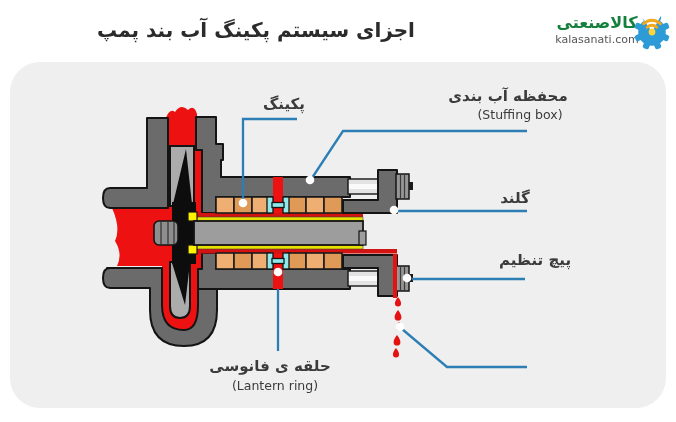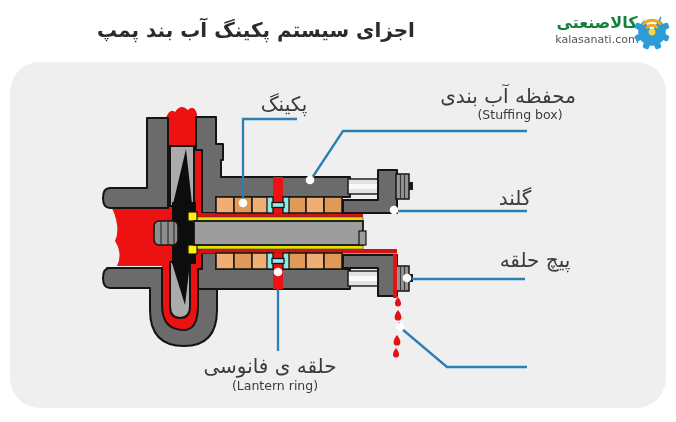--- a/index.html
+++ b/index.html
@@ -1,21 +1,21 @@
 <!DOCTYPE html>
 <html lang="fa"><head>
 <meta charset="utf-8">
 <style>
   html,body{margin:0;padding:0;background:#ffffff;width:676px;height:422px;overflow:hidden;
             font-family:"DejaVu Sans",sans-serif;}
   #stage{position:relative;width:612px;height:422px;border-radius:11px;}
   #panel{position:absolute;left:10px;top:62px;width:656px;height:346px;background:#EFEFEF;border-radius:30px;}
   #diagram-svg{position:absolute;left:0;top:0;width:676px;height:422px;}
   .lbl{position:absolute;transform:translate(-50%,-50%);white-space:nowrap;
-       font-weight:normal;font-size:20px;color:#3B3B3B;z-index:3;}
+       font-weight:bold;font-size:15px;color:#3B3B3B;z-index:3;}
   .lbl-en{font-weight:normal;font-size:12.5px;letter-spacing:0px;}
   #page-title{position:absolute;left:256px;top:30px;transform:translate(-50%,-50%);
        white-space:nowrap;font-weight:bold;font-size:20px;color:#2B2B2B;z-index:3;}
   #brand-name{position:absolute;left:597px;top:22px;transform:translate(-50%,-50%);
        white-space:nowrap;font-weight:bold;font-size:16px;color:#15803d;z-index:3;}
   #brand-domain{position:absolute;left:597px;top:39px;transform:translate(-50%,-50%);
        white-space:nowrap;font-size:11px;color:#555;z-index:3;}
   #logo-gear{position:absolute;left:628px;top:8px;width:48px;height:48px;z-index:3;}
 </style>
 </head>
@@ -176,19 +176,19 @@
     </g>
   </svg>
 
   <div class="lbl" style="left:284px;top:104px;" dir="rtl">پکینگ</div>
 
   <div class="lbl" style="left:508px;top:96px;" dir="rtl">محفظه آب بندی</div>
   <div class="lbl lbl-en" style="left:508px;top:114px;margin-left:12px;">(Stuffing box)</div>
 
   <div class="lbl" style="left:515px;top:198px;" dir="rtl">گلند</div>
 
-  <div class="lbl" style="left:535px;top:260px;" dir="rtl">پیچ حلقه</div>
+  <div class="lbl" style="left:535px;top:260px;" dir="rtl">پیچ تنظیم</div>
 
 
   <div class="lbl lbl-en" style="left:275px;top:385px;">(Lantern ring)</div>
   <div class="lbl" style="left:270px;top:366px;" dir="rtl">حلقه ی فانوسی</div>
 
 </div>
 
 </body></html>

